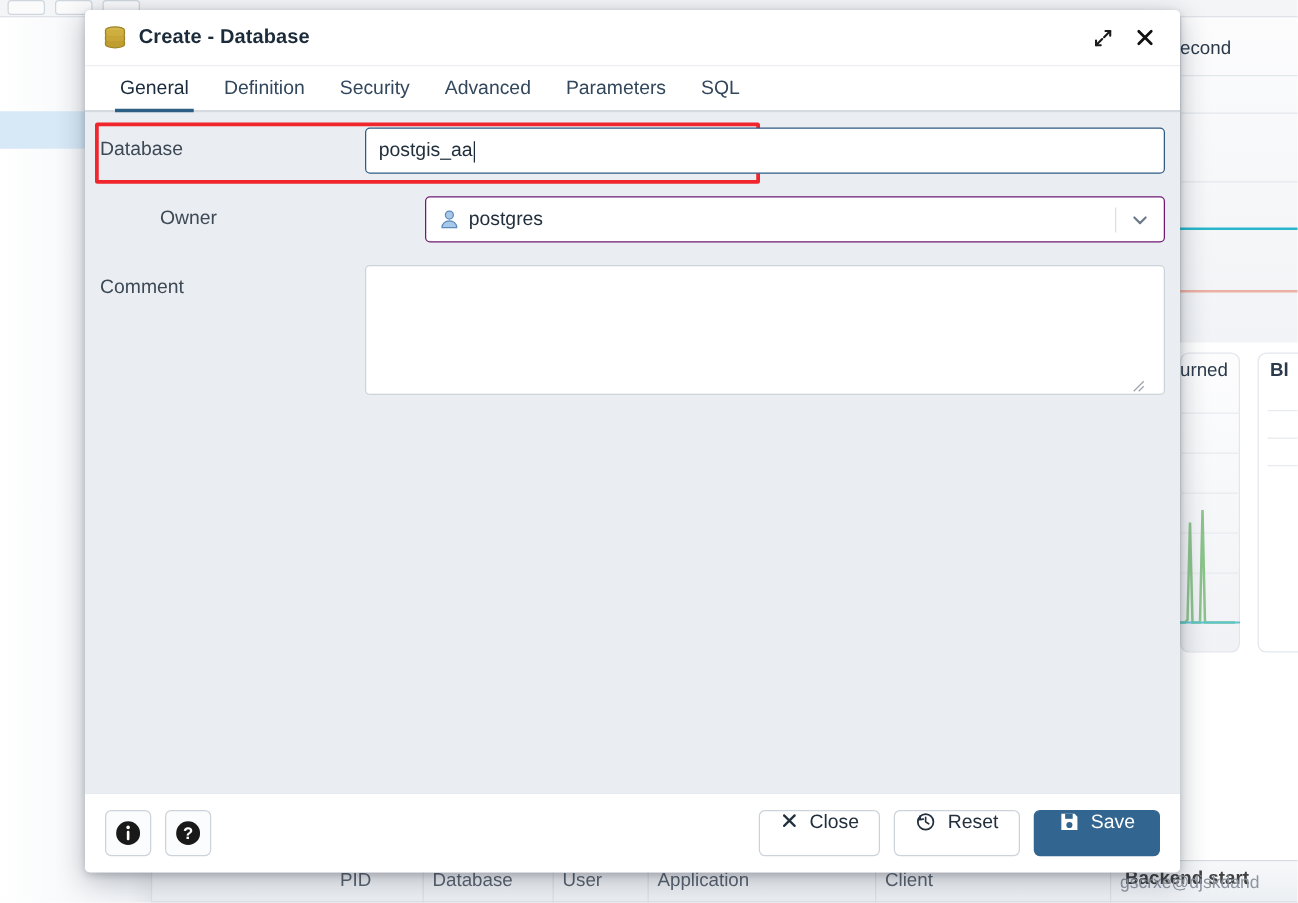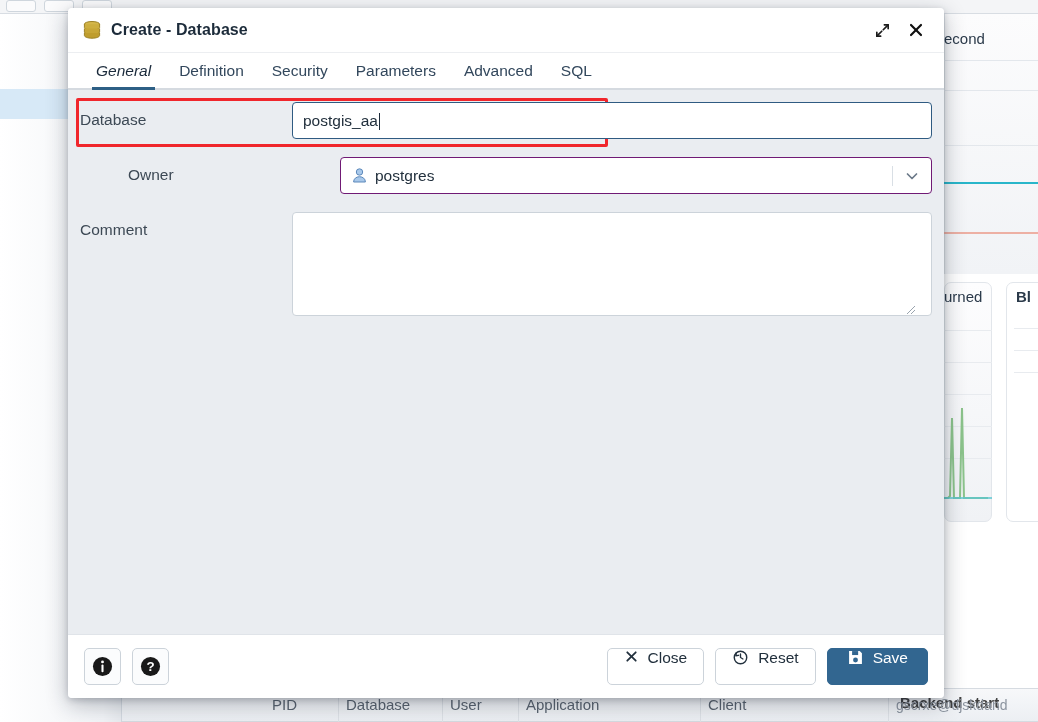--- a/index.html
+++ b/index.html
@@ -99,21 +99,21 @@
     height: 37px; flex: 0 0 37px; background: #ffffff;
     display: flex; align-items: stretch; padding: 0 0 0 14px;
     border-bottom: 2px solid #d5dae0;
     position: relative;
   }
   .dlg-tab {
     display: flex; align-items: center; padding: 0 14px;
     font-size: 15.5px; color: #32475c; cursor: pointer; white-space: nowrap;
     position: relative; top: 0;
   }
-  .dlg-tab.active { color: #1b2b3c; font-style: italic; }
+  .dlg-tab.active { color: #1b2b3c; }
   .dlg-tab.active::after {
     content: ""; position: absolute; left: 10px; right: 10px; bottom: -2px;
     height: 3px; background: #2d5f85;
   }
 
   .dlg-body {
     flex: 1 1 auto; background: #eaedf1; padding: 12px 0 0 0; position: relative;
     overflow: hidden;
   }
   .form-row {
@@ -283,24 +283,24 @@
     <div class="dlg-tab active">
       <span>General</span>
     </div>
     <div class="dlg-tab">
       <span>Definition</span>
     </div>
     <div class="dlg-tab">
       <span>Security</span>
     </div>
     <div class="dlg-tab">
+      <span>Advanced</span>
+    </div>
+    <div class="dlg-tab">
       <span>Parameters</span>
-    </div>
-    <div class="dlg-tab">
-      <span>Advanced</span>
     </div>
     <div class="dlg-tab">
       <span>SQL</span>
     </div>
   </div>
 
   <div class="dlg-body">
 
     <div class="form-row" style="height:45px;">
       <div class="annot-box"></div>

